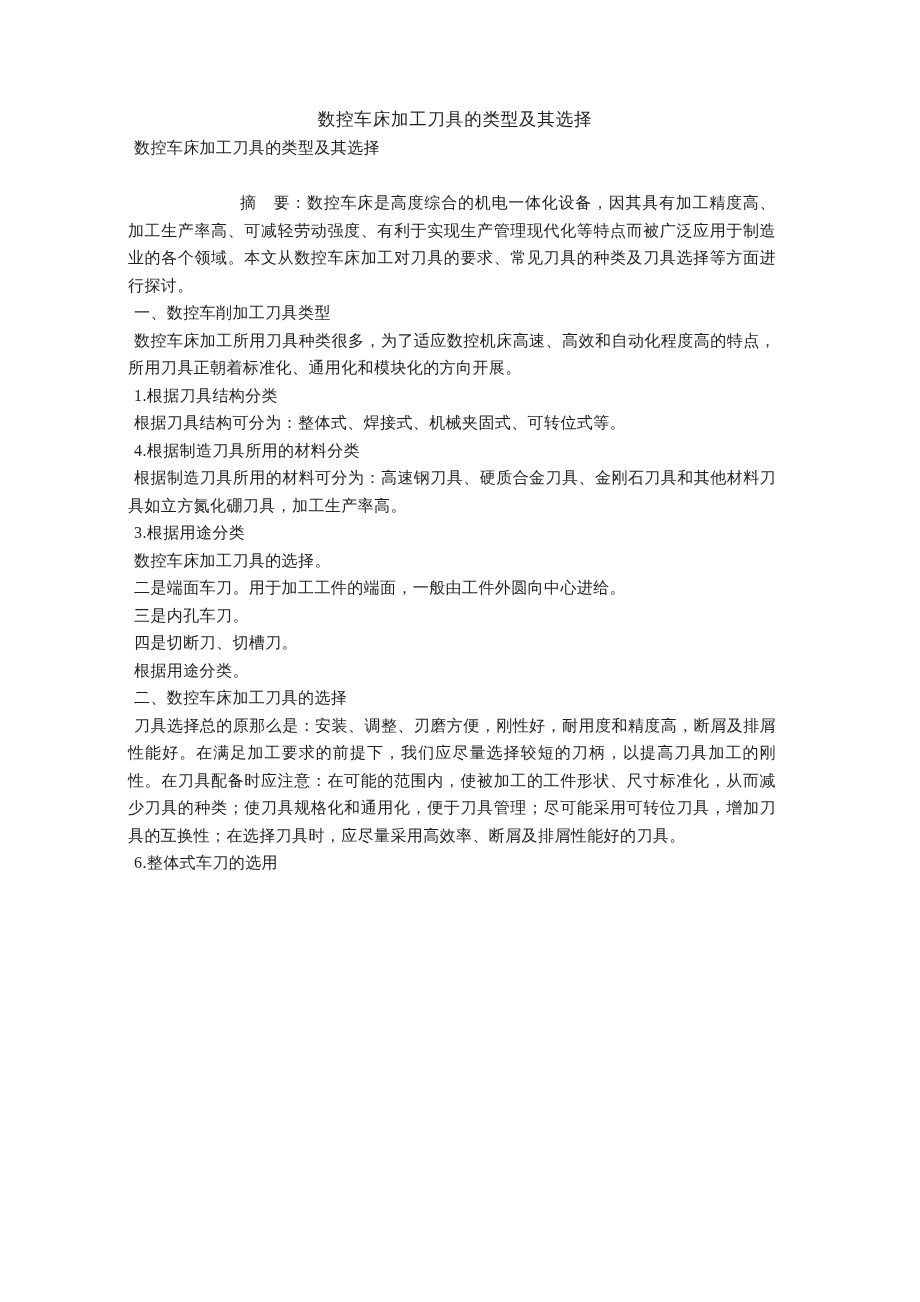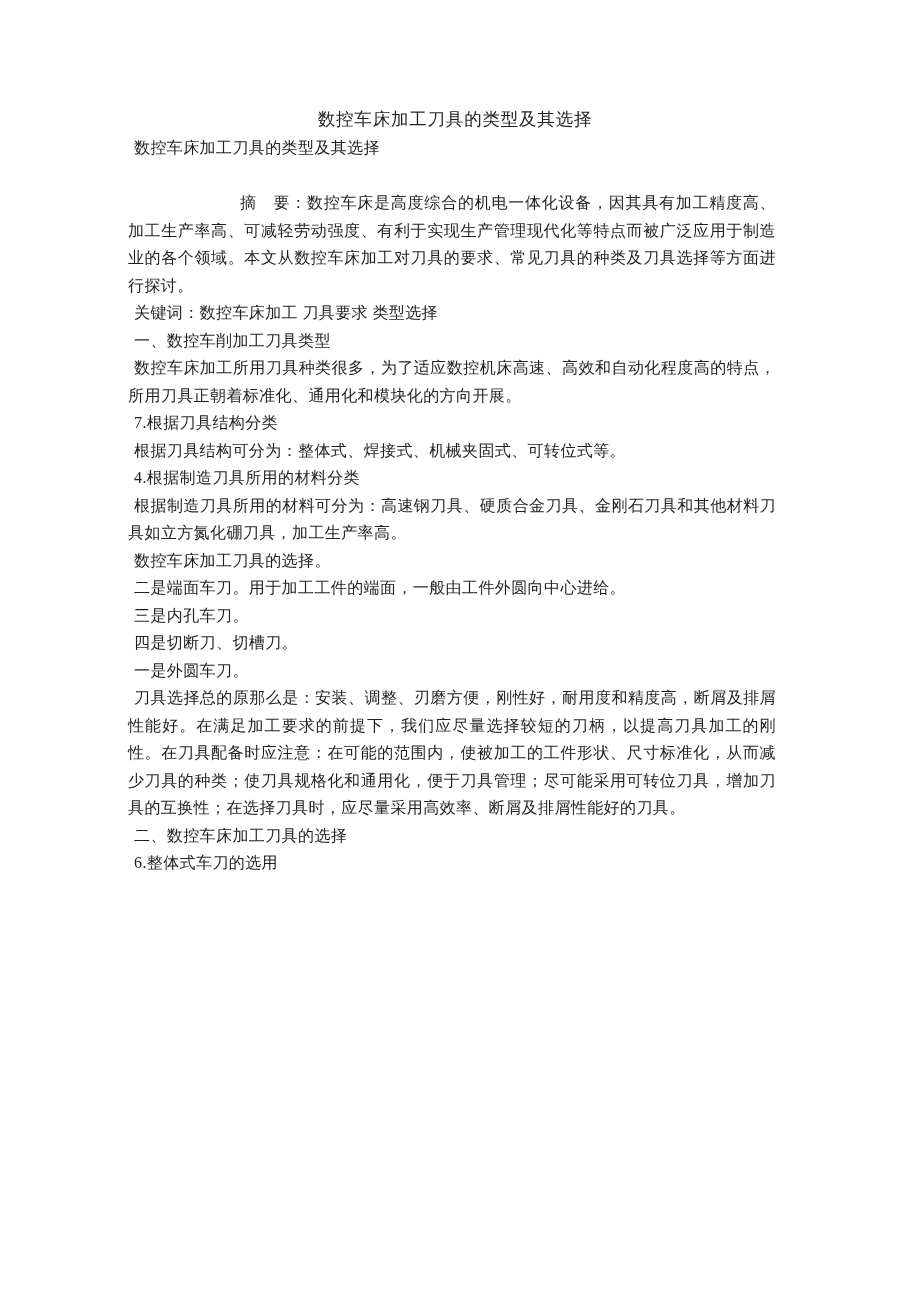--- a/index.html
+++ b/index.html
@@ -49,47 +49,47 @@
   <div class="content">
 
     <p class="doc-title">数控车床加工刀具的类型及其选择</p>
 
     <p>数控车床加工刀具的类型及其选择</p>
 
     <div class="blank-line"></div>
 
     <p class="abstract">摘　要：数控车床是高度综合的机电一体化设备，因其具有加工精度高、加工生产率高、可减轻劳动强度、有利于实现生产管理现代化等特点而被广泛应用于制造业的各个领域。本文从数控车床加工对刀具的要求、常见刀具的种类及刀具选择等方面进行探讨。</p>
 
-    <p>关键词：数控车床加工 刀具要求 类型选择</p>
 
 
     <p>一、数控车削加工刀具类型</p>
 
     <p>数控车床加工所用刀具种类很多，为了适应数控机床高速、高效和自动化程度高的特点，所用刀具正朝着标准化、通用化和模块化的方向开展。</p>
 
-    <p>7.根据刀具结构分类</p>
+    <p>1.根据刀具结构分类</p>
 
     <p>根据刀具结构可分为：整体式、焊接式、机械夹固式、可转位式等。</p>
 
     <p>4.根据制造刀具所用的材料分类</p>
 
     <p>根据制造刀具所用的材料可分为：高速钢刀具、硬质合金刀具、金刚石刀具和其他材料刀具如立方氮化硼刀具，加工生产率高。</p>
 
+    <p>3.根据用途分类</p>
 
     <p>数控车床加工刀具的选择。</p>
 
 
     <p>二是端面车刀。用于加工工件的端面，一般由工件外圆向中心进给。</p>
 
     <p>三是内孔车刀。</p>
 
     <p>四是切断刀、切槽刀。</p>
 
-    <p>一是外圆车刀。</p>
+    <p>根据用途分类。</p>
+
+    <p>二、数控车床加工刀具的选择</p>
 
     <p>刀具选择总的原那么是：安装、调整、刃磨方便，刚性好，耐用度和精度高，断屑及排屑性能好。在满足加工要求的前提下，我们应尽量选择较短的刀柄，以提高刀具加工的刚性。在刀具配备时应注意：在可能的范围内，使被加工的工件形状、尺寸标准化，从而减少刀具的种类；使刀具规格化和通用化，便于刀具管理；尽可能采用可转位刀具，增加刀具的互换性；在选择刀具时，应尽量采用高效率、断屑及排屑性能好的刀具。</p>
-
-    <p>二、数控车床加工刀具的选择</p>
 
     <p>6.整体式车刀的选用</p>
 
   </div>
 </div>
 
 </body></html>

